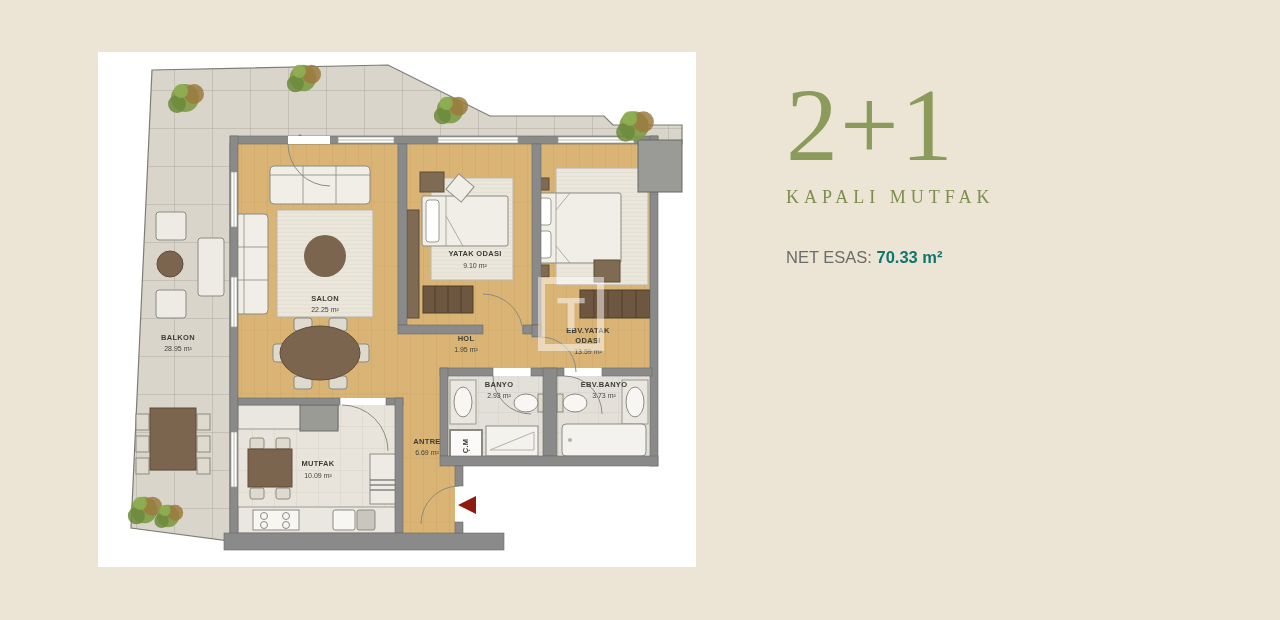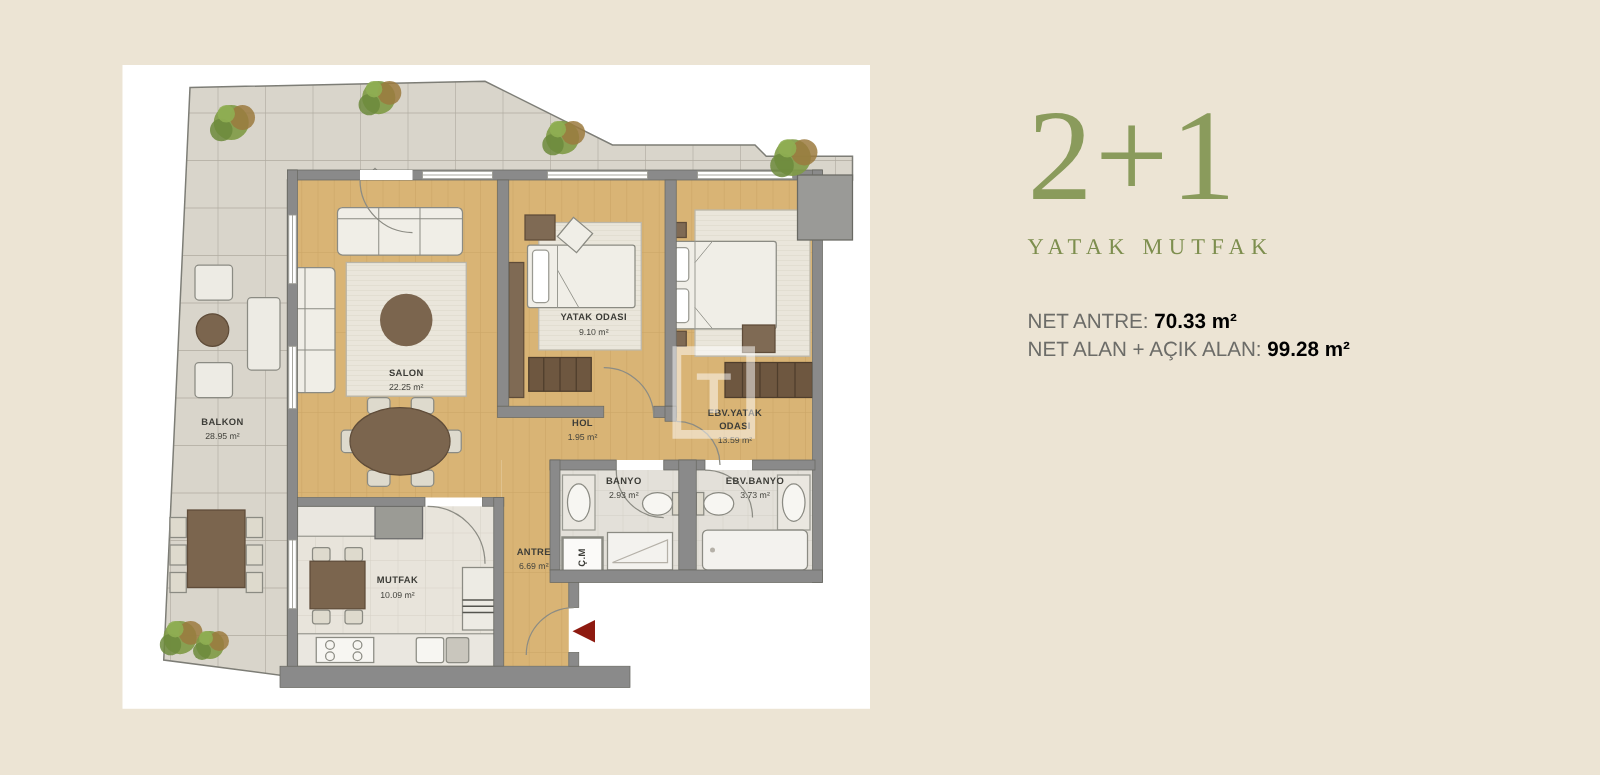--- a/index.html
+++ b/index.html
@@ -6,31 +6,31 @@
   body{
     width:1280px;height:620px;position:relative;overflow:hidden;
     background:#ece4d4;
     font-family:"Liberation Sans",sans-serif;
   }
   .plan-panel{
     position:absolute;left:98px;top:52px;width:598px;height:515px;
     background:#ffffff;
   }
   .plan-panel svg{display:block;}
-  .info-panel{position:absolute;left:822px;top:70px;width:420px;}
+  .info-panel{position:absolute;left:786px;top:70px;width:420px;}
   .big-title{
     font-family:"Liberation Serif",serif;
     font-size:104px;line-height:1.05;color:#8a9b5c;letter-spacing:2px;
   }
   .subtitle{
     font-family:"Liberation Serif",serif;
     font-size:18px;letter-spacing:5px;color:#7d8e4e;margin-top:8px;
   }
   .measures{margin-top:38px;font-size:16.5px;line-height:23px;color:#6c6c68;}
-  .measures .val{font-weight:bold;color:#000000;}
+  .measures .val{font-weight:bold;color:#0f766e;}
   .watermark{
     position:absolute;left:538px;top:276px;height:76px;
     display:flex;align-items:center;opacity:0.5;color:#ffffff;
     font-family:"Liberation Sans",sans-serif;pointer-events:none;
   }
   .watermark .tbox{
     width:52px;height:60px;border:7px solid #ffffff;
     display:flex;align-items:center;justify-content:center;
     font-size:46px;font-weight:bold;
   }
@@ -293,18 +293,17 @@
 </div>
 
 <div class="watermark">
   <div class="tbox">
     <span>T</span>
   </div>
 </div>
 
 <div class="info-panel">
   <div class="big-title">2+1</div>
-  <div class="subtitle">YATAK MUTFAK</div>
+  <div class="subtitle">KAPALI MUTFAK</div>
   <div class="measures">
-    <div><span>NET ANTRE: </span><span class="val">70.33 m²</span></div>
-    <div><span>NET ALAN + AÇIK ALAN: </span><span class="val">99.28 m²</span></div>
+    <div><span>NET ESAS: </span><span class="val">70.33 m²</span></div>
   </div>
 </div>
 
 </body></html>

